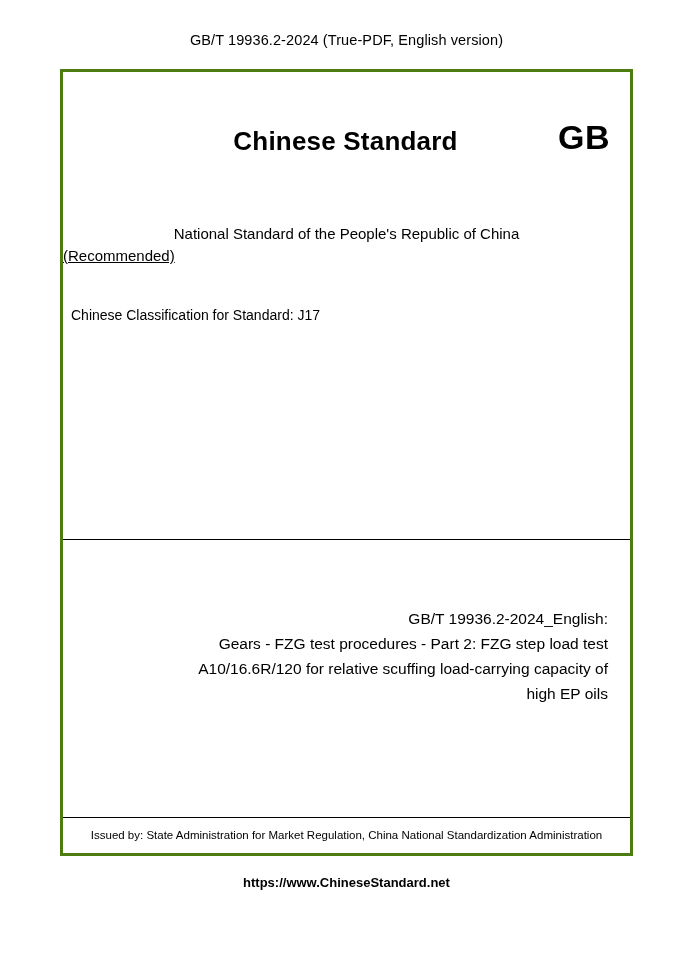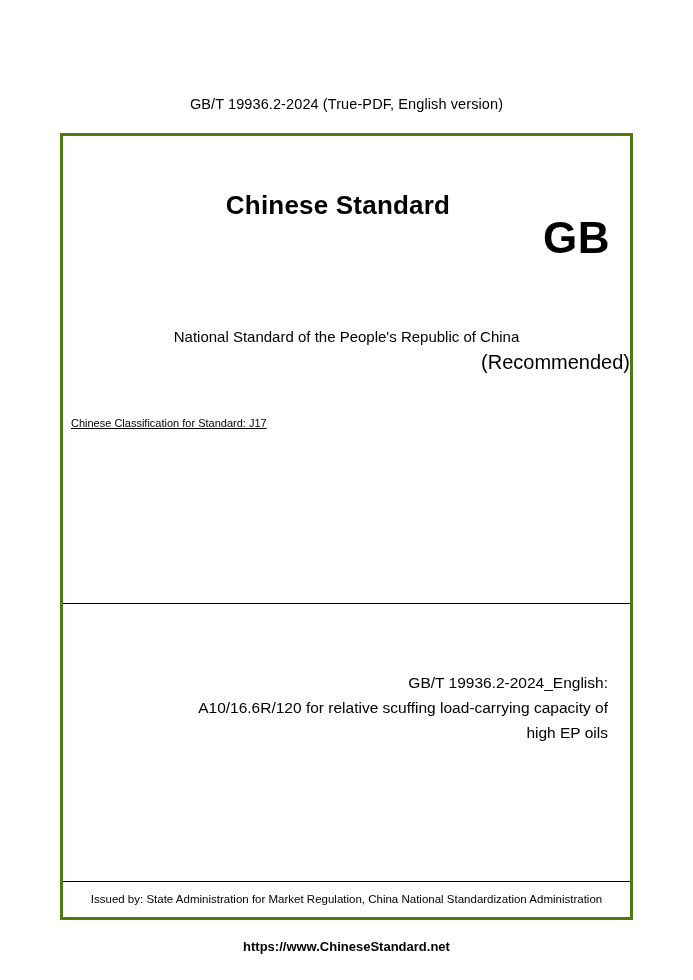--- a/index.html
+++ b/index.html
@@ -18,21 +18,21 @@
   }
   .page {
     width: 693px;
     height: 980px;
     padding: 0;
     position: relative;
   }
   .doc-header {
     text-align: center;
     font-size: 14.5px;
-    padding-top: 96px;
+    padding-top: 32px;
     letter-spacing: 0.1px;
   }
   .cover-frame {
     margin: 21px 60px 0 60px;
     border: 3px solid #4d7c0f;
   }
   .upper-block {
     border-bottom: 1px solid #000000;
     height: 468px;
     position: relative;
@@ -46,43 +46,42 @@
   .chinese-standard {
     flex: 1;
     text-align: center;
     font-size: 26px;
     font-weight: bold;
     padding-left: 52px;
     padding-top: 6px;
     letter-spacing: 0.2px;
   }
   .gb-mark {
-    font-size: 44px;
+    font-size: 34px;
     font-weight: bold;
     letter-spacing: 0.5px;
     padding-right: 2px;
     line-height: 1;
-    margin-top: 32px;
   }
   .national-line {
     text-align: center;
     font-size: 15px;
     margin-top: 66px;
     line-height: 1.45;
   }
   .recommended {
-    text-align: right;
-    font-size: 20px;
+    text-align: left;
+    font-size: 15px;
     line-height: 1.45;
+    text-decoration: underline;
   }
   .classification {
-    font-size: 11px;
+    font-size: 14px;
     margin-top: 40px;
     padding-left: 8px;
-    text-decoration: underline;
   }
   .std-number {
     text-align: center;
     font-size: 31px;
     font-weight: bold;
     margin-top: 56px;
     letter-spacing: 0.3px;
   }
   .lower-block {
     border-bottom: 1px solid #000000;
@@ -139,20 +138,21 @@
 
       <div class="classification">Chinese Classification for Standard: J17</div>
 
 
     </div>
 
     <div class="lower-block">
 
       <div class="en-title">
         <div>GB/T 19936.2-2024_English:</div>
+        <div>Gears - FZG test procedures - Part 2: FZG step load test</div>
         <div>A10/16.6R/120 for relative scuffing load-carrying capacity of</div>
         <div>high EP oils</div>
       </div>
 
 
     </div>
 
     <div class="issued-by">Issued by: State Administration for Market Regulation, China National Standardization Administration</div>
 
   </div>

